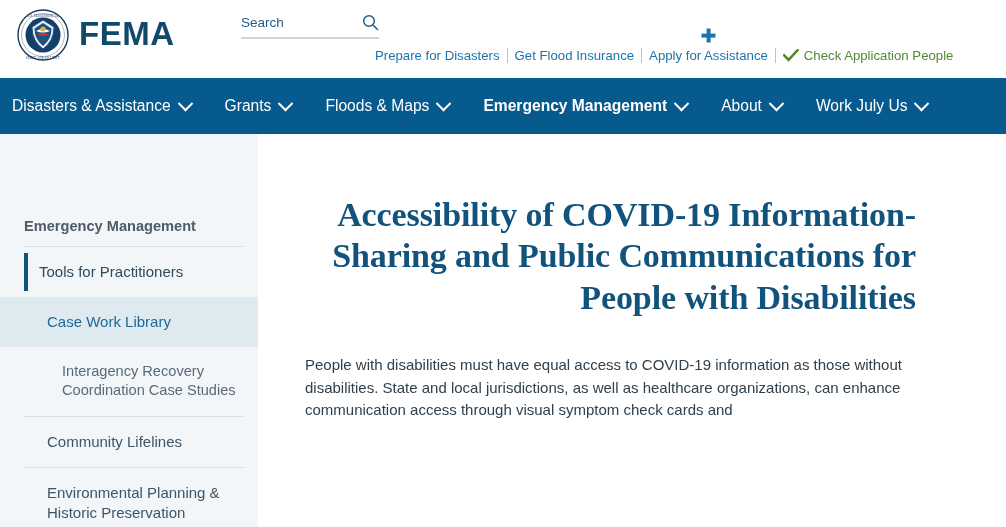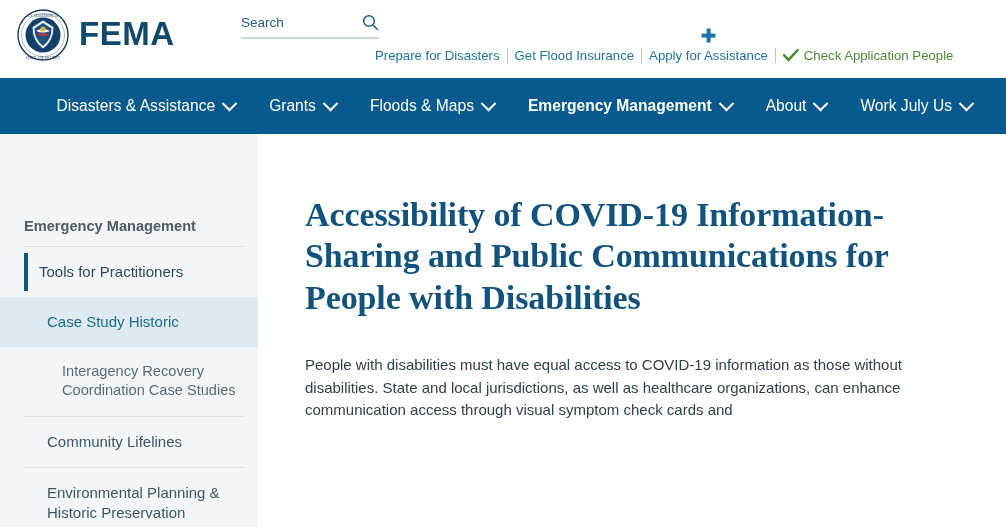--- a/index.html
+++ b/index.html
@@ -93,21 +93,20 @@
   .green-link { color: #4e8a33 !important; }
 
   
   .mainnav {
     height: 56px;
     background: #075a8e;
     display: flex;
     align-items: center;
     padding-left: 12px;
     gap: 0;
-    justify-content: flex-end;
   }
   .mainnav-item {
     display: flex;
     align-items: center;
     gap: 9px;
     color: #ffffff;
     font-size: 15.6px;
     padding: 0 18px 0 0;
     margin-right: 16px;
     cursor: pointer;
@@ -189,20 +188,21 @@
     overflow: hidden;
   }
   .page-title {
     font-family: "Liberation Serif", serif;
     font-size: 34px;
     font-weight: 700;
     color: #12537e;
     line-height: 1.22;
     margin: 0 0 36px 0;
     letter-spacing: -0.1px;
+    text-align: right;
   }
   .reviewed {
     font-size: 15.3px;
     font-weight: 700;
     color: #1c2b36;
     margin: 0 0 26px 0;
   }
   .para {
     font-size: 15px;
     color: #30404c;
@@ -301,21 +301,21 @@
 
   <aside class="sidebar">
     <div class="sb-title">Emergency Management</div>
     <div class="sb-rule"></div>
 
     <div class="sb-item lvl1">
       <span>Tools for Practitioners</span>
     </div>
 
     <div class="sb-item lvl2">
-      <span>Case Study Historic</span>
+      <span>Case Work Library</span>
     </div>
 
     <div class="sb-item lvl3">
       <span>Interagency Recovery Coordination Case Studies</span>
     </div>
 
     <div class="sb-rule"></div>
 
     <div class="sb-item plain">
       <span>Community Lifelines</span>

